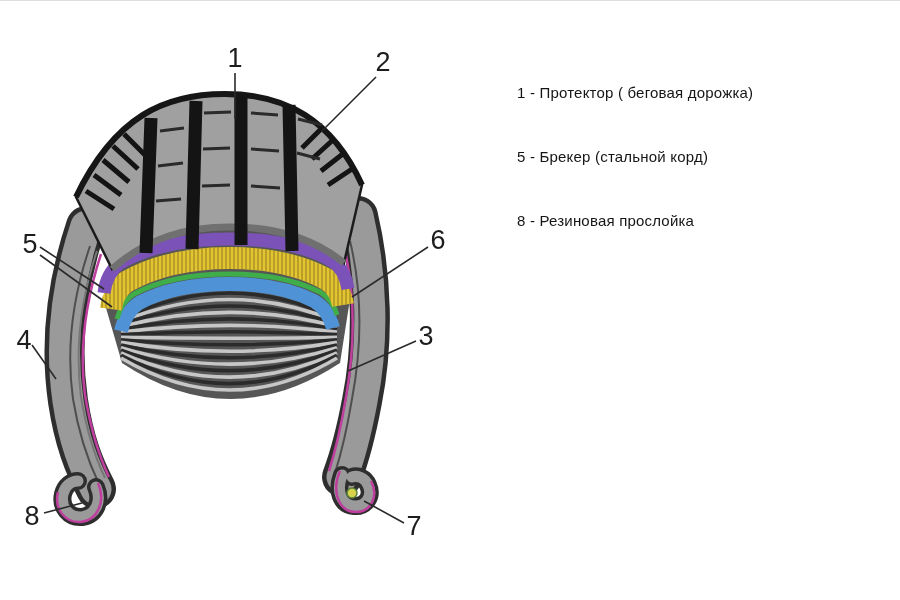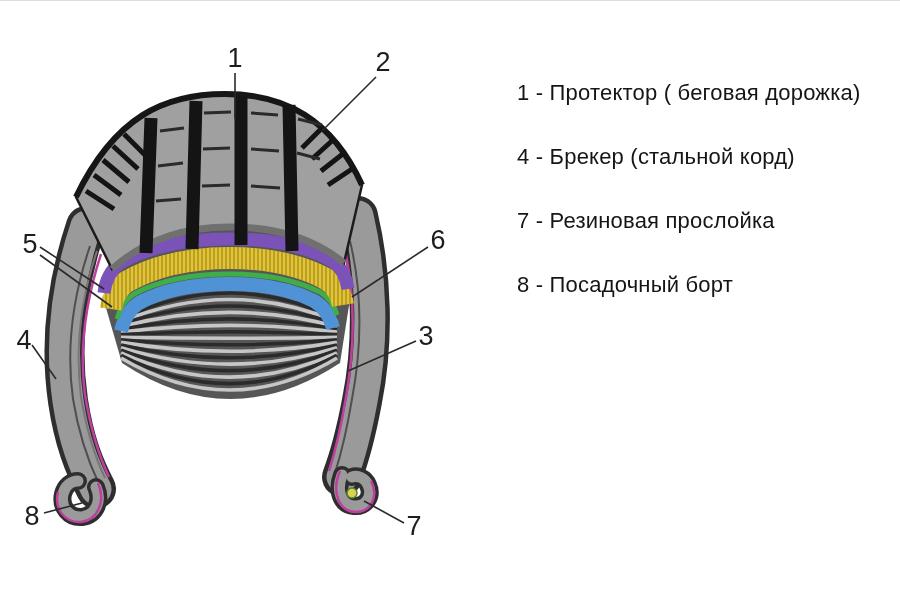--- a/index.html
+++ b/index.html
@@ -1,20 +1,20 @@
 <!DOCTYPE html>
 <html><head>
 <meta charset="utf-8">
 <style>
   html,body{margin:0;padding:0;background:#ffffff;}
   .page{position:relative;width:900px;height:600px;background:#fff;overflow:hidden;
         font-family:"Liberation Sans",sans-serif;border-top:1px solid #dedede;}
   .figure{position:absolute;left:0;top:0;width:500px;height:600px;}
   .legend{position:absolute;left:517px;top:82px;display:flex;flex-direction:column;gap:44px;}
-  .legend-item{font-size:22px;line-height:20px;color:#151515;white-space:nowrap;letter-spacing:.2px;}
+  .legend-item{font-size:15px;line-height:20px;color:#151515;white-space:nowrap;letter-spacing:.2px;}
   .callout-num{font-size:27px;fill:#1d1d1d;font-family:"Liberation Sans",sans-serif;}
 </style>
 </head>
 <body>
 
 <div class="page">
 
   <div class="figure">
     <svg width="500" height="600" viewBox="0 0 500 600" xmlns="http://www.w3.org/2000/svg">
       <defs>
@@ -100,18 +100,17 @@
         <text class="callout-num" x="32" y="524" text-anchor="middle">8</text>
         <text class="callout-num" x="438" y="248" text-anchor="middle">6</text>
         <text class="callout-num" x="426" y="344" text-anchor="middle">3</text>
         <text class="callout-num" x="414" y="534" text-anchor="middle">7</text>
       </g>
     </svg>
   </div>
 
   <div class="legend">
     <div class="legend-item">1 - Протектор ( беговая дорожка)</div>
-    <div class="legend-item">4 - Брекер (стальной корд)</div>
-    <div class="legend-item">7 - Резиновая прослойка</div>
-    <div class="legend-item">8 - Посадочный борт</div>
+    <div class="legend-item">5 - Брекер (стальной корд)</div>
+    <div class="legend-item">8 - Резиновая прослойка</div>
   </div>
 
 </div>
 
 </body></html>

